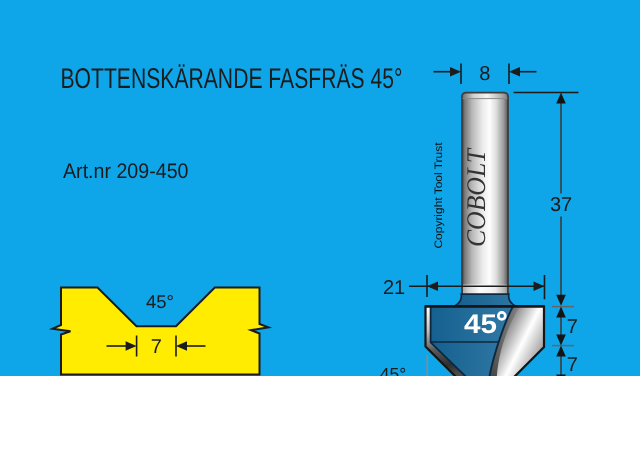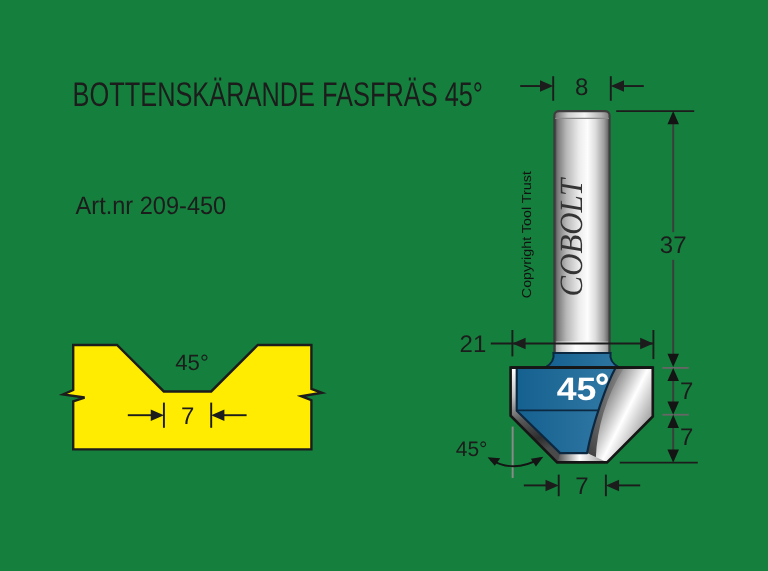--- a/index.html
+++ b/index.html
@@ -1,16 +1,16 @@
 <!DOCTYPE html>
 <html><head>
 <meta charset="utf-8">
 <style>
   html,body{margin:0;padding:0;background:#fff;}
-  .page{position:relative;width:640px;height:476px;background:#15803d;overflow:hidden;transform:translateZ(0);will-change:transform;}
+  .page{position:relative;width:640px;height:376px;background:#0ea5e9;overflow:hidden;transform:translateZ(0);will-change:transform;}
   svg{display:block;}
   text{font-family:"Liberation Sans",sans-serif;text-rendering:geometricPrecision;fill-opacity:0.999;}
 </style>
 </head>
 <body>
 <div class="page">
 <svg width="640" height="476" viewBox="0 0 640 476" fill="#1c1c1c">
 <defs>
   <linearGradient id="gShank" x1="462" y1="0" x2="508" y2="0" gradientUnits="userSpaceOnUse">
     <stop offset="0" stop-color="#3f3f3f"></stop>

